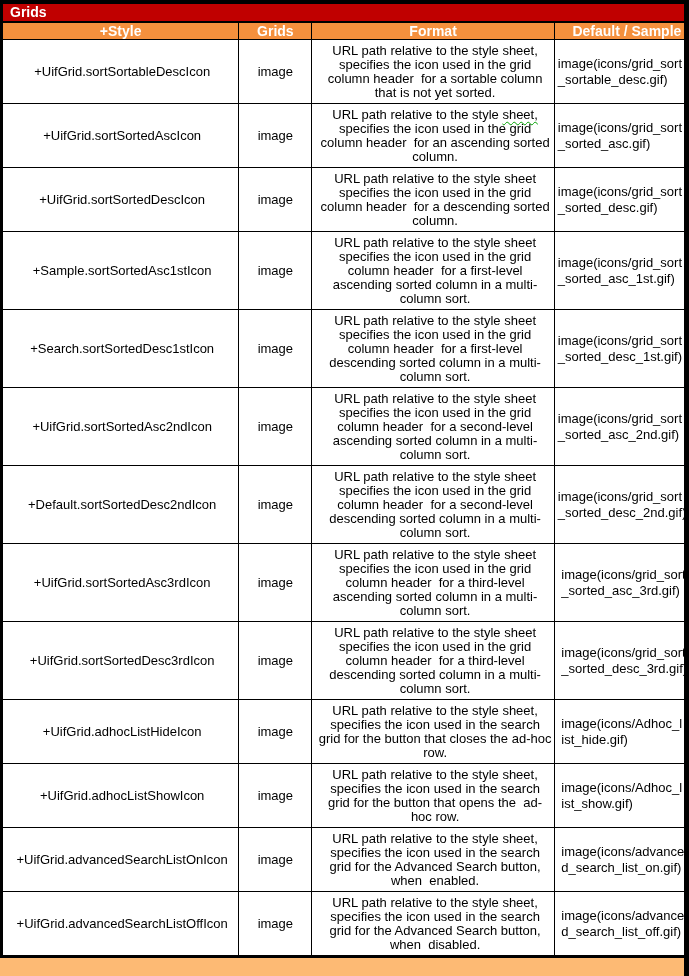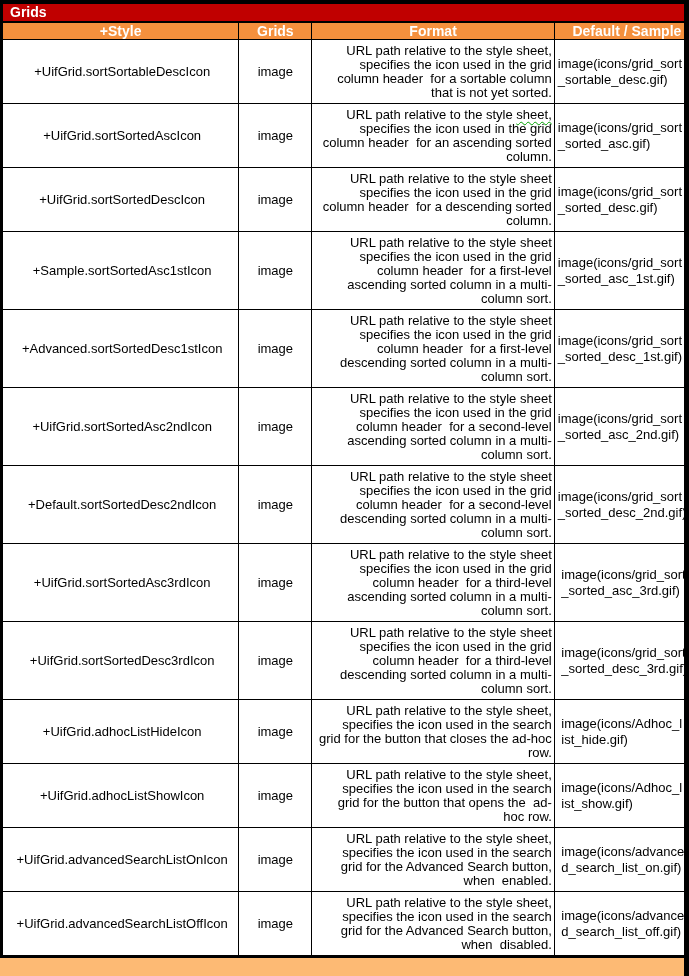--- a/index.html
+++ b/index.html
@@ -65,21 +65,21 @@
     padding: 4px 2px 4px 5px;
     text-align: center;
     overflow: hidden;
   }
   td.type-cell {
     text-align: center;
     padding: 4px 1px;
   }
   td.format-cell {
     padding: 4px 2px 3px 6px;
-    text-align: right;
+    text-align: center;
     white-space: pre-wrap;
   }
   td.default-cell {
     padding: 4px 0 4px 3px;
     text-align: left;
     white-space: pre;
     line-height: 16px;
     overflow: hidden;
   }
   .squiggle {
@@ -136,21 +136,21 @@
 _sorted_desc.gif)</td>
   </tr>
         <tr>
     <td class="style-cell">+Sample.sortSortedAsc1stIcon</td>
     <td class="type-cell">image</td>
     <td class="format-cell"><span>URL path relative to the style sheet specifies the icon used in the grid column header  for a first-level ascending sorted column in a multi-column sort.</span><span class="squiggle"></span><span></span></td>
     <td class="default-cell">image(icons/grid_sort
 _sorted_asc_1st.gif)</td>
   </tr>
         <tr>
-    <td class="style-cell">+Advanced.sortSortedDesc1stIcon</td>
+    <td class="style-cell">+Search.sortSortedDesc1stIcon</td>
     <td class="type-cell">image</td>
     <td class="format-cell"><span>URL path relative to the style sheet specifies the icon used in the grid column header  for a first-level descending sorted column in a multi-column sort.</span><span class="squiggle"></span><span></span></td>
     <td class="default-cell">image(icons/grid_sort
 _sorted_desc_1st.gif)</td>
   </tr>
         <tr>
     <td class="style-cell">+UifGrid.sortSortedAsc2ndIcon</td>
     <td class="type-cell">image</td>
     <td class="format-cell"><span>URL path relative to the style sheet specifies the icon used in the grid column header  for a second-level ascending sorted column in a multi-column sort.</span><span class="squiggle"></span><span></span></td>
     <td class="default-cell">image(icons/grid_sort

